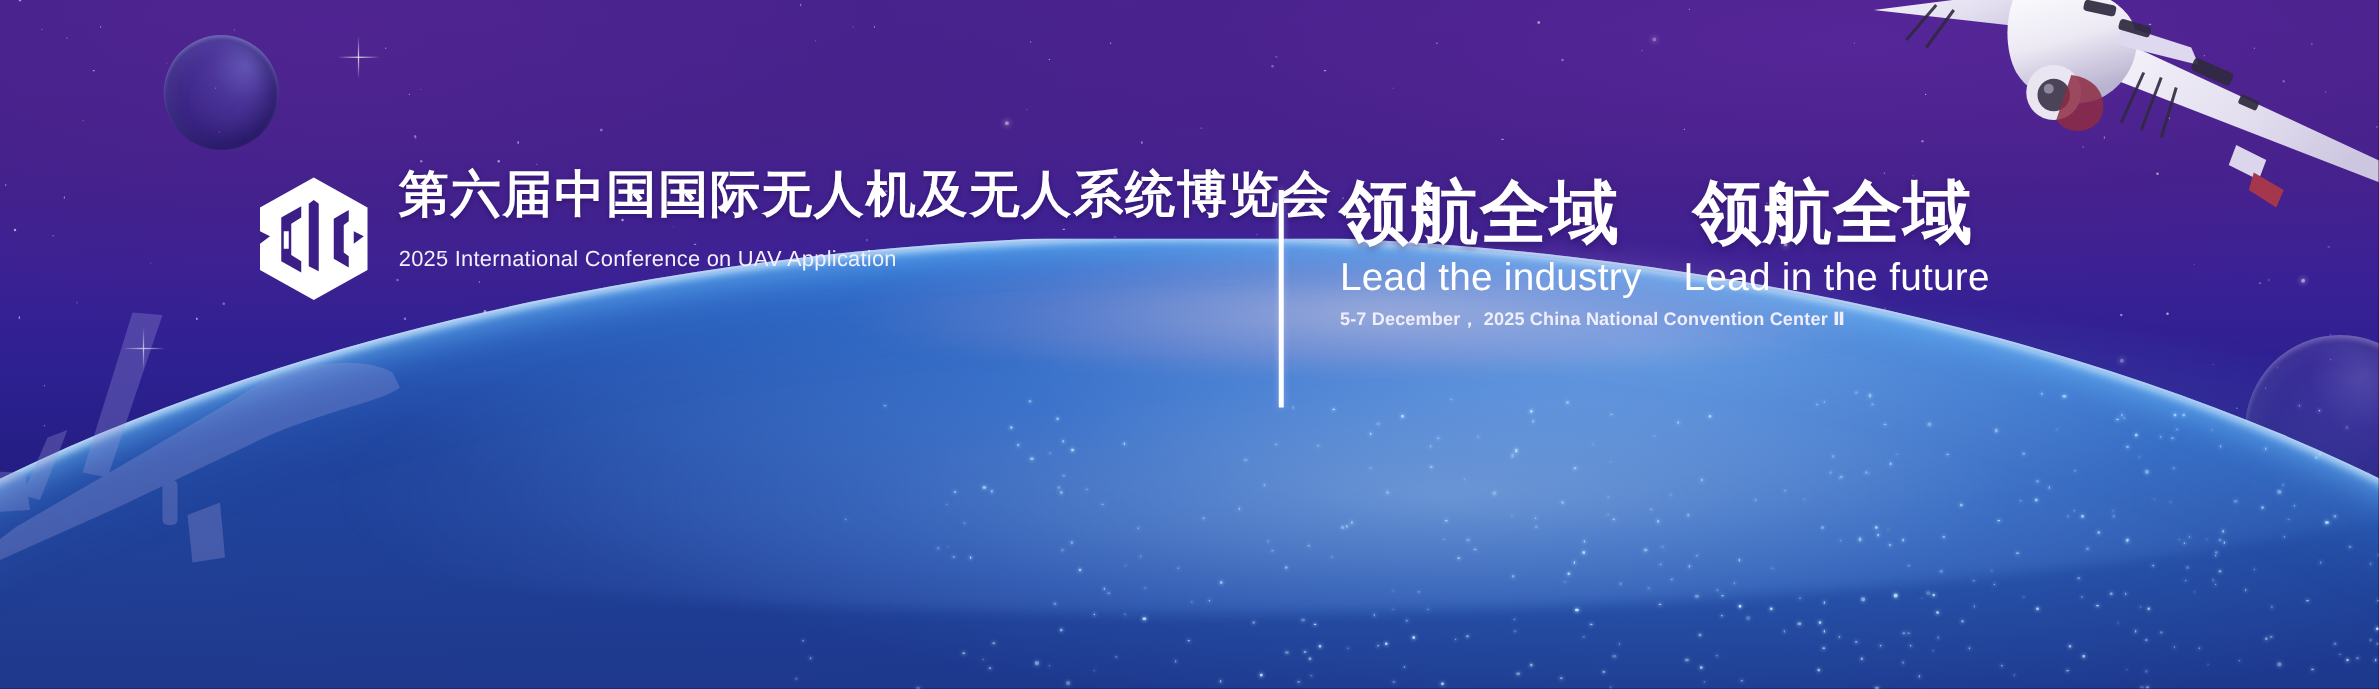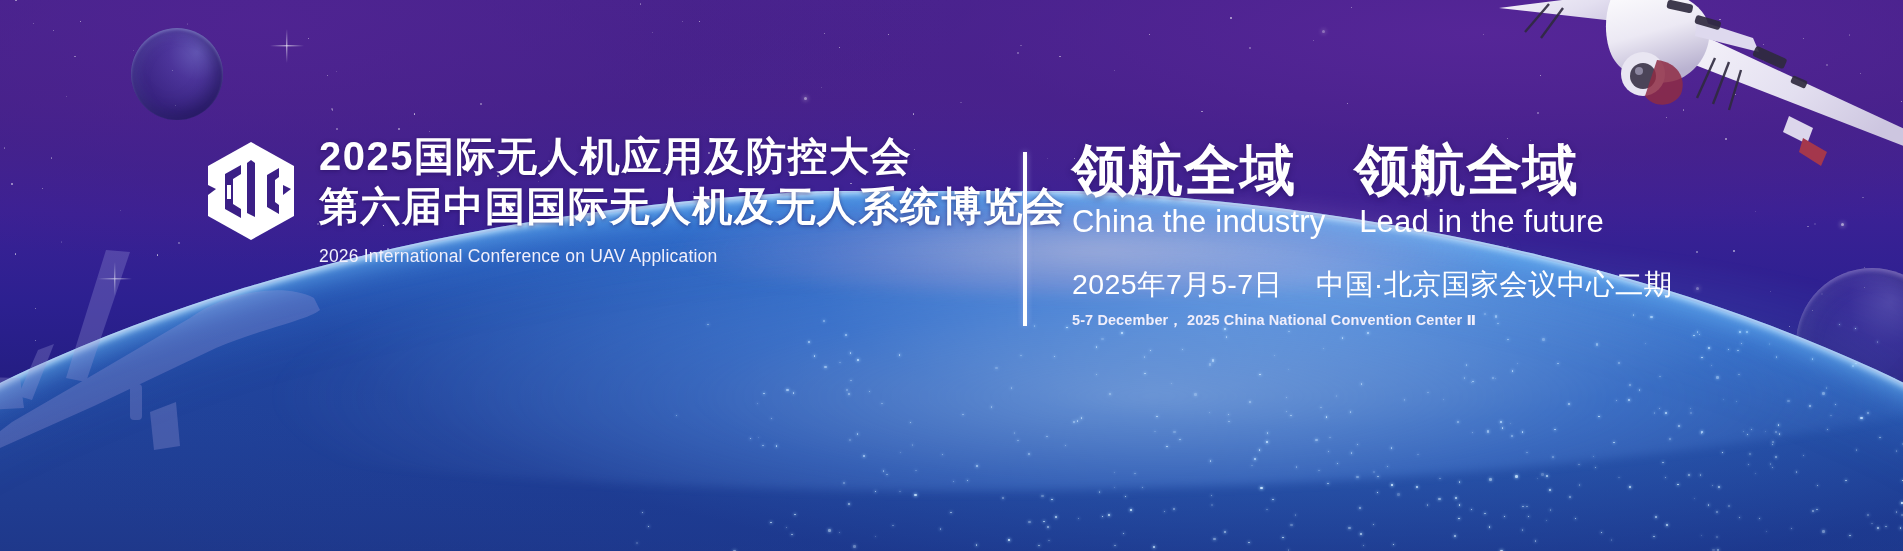--- a/index.html
+++ b/index.html
@@ -1010,43 +1010,37 @@
 
           <path d="M42 22 L42 72 L50 76 L50 22 L46 19 Z" fill="#3b1f86"></path>
 
           <path d="M62 34 L62 66 L74 73 L74 64 L70 61 L70 39 L74 36 L74 27 Z" fill="#3b1f86"></path>
           <path d="M78 44 L86 48 L78 54 Z" fill="#3b1f86"></path>
           <path d="M3 44 L11 48 L3 54 Z" fill="#3b1f86"></path>
         </svg>
       </div>
 
       <div class="title-col">
-        <div class="title-cn-1">2025国际无人机应用及防控大会</div>
         <div class="title-cn-2">第六届中国国际无人机及无人系统博览会</div>
         <div class="title-en">
-          <div>2026 International Conference on UAV Application</div>
+          <div>2025 International Conference on UAV Application</div>
         </div>
       </div>
     </div>
 
     <div class="divider"></div>
 
     <div class="right-block">
       <div class="slogan-cn">
         <span>领航全域</span>
         <span class="gap"></span>
         <span>领航全域</span>
       </div>
       <div class="slogan-en">
-        <span>China the industry</span>
+        <span>Lead the industry</span>
         <span class="gap"></span>
         <span>Lead in the future</span>
       </div>
-      <div class="date-cn">
-        <span>2025年7月5-7日</span>
-        <span class="gap"></span>
-        <span>中国·北京国家会议中心二期</span>
-      </div>
       <div class="date-en">5-7 December， 2025 China National Convention Center Ⅱ</div>
     </div>
 
   </div>
 </div>
 
 </body></html>

